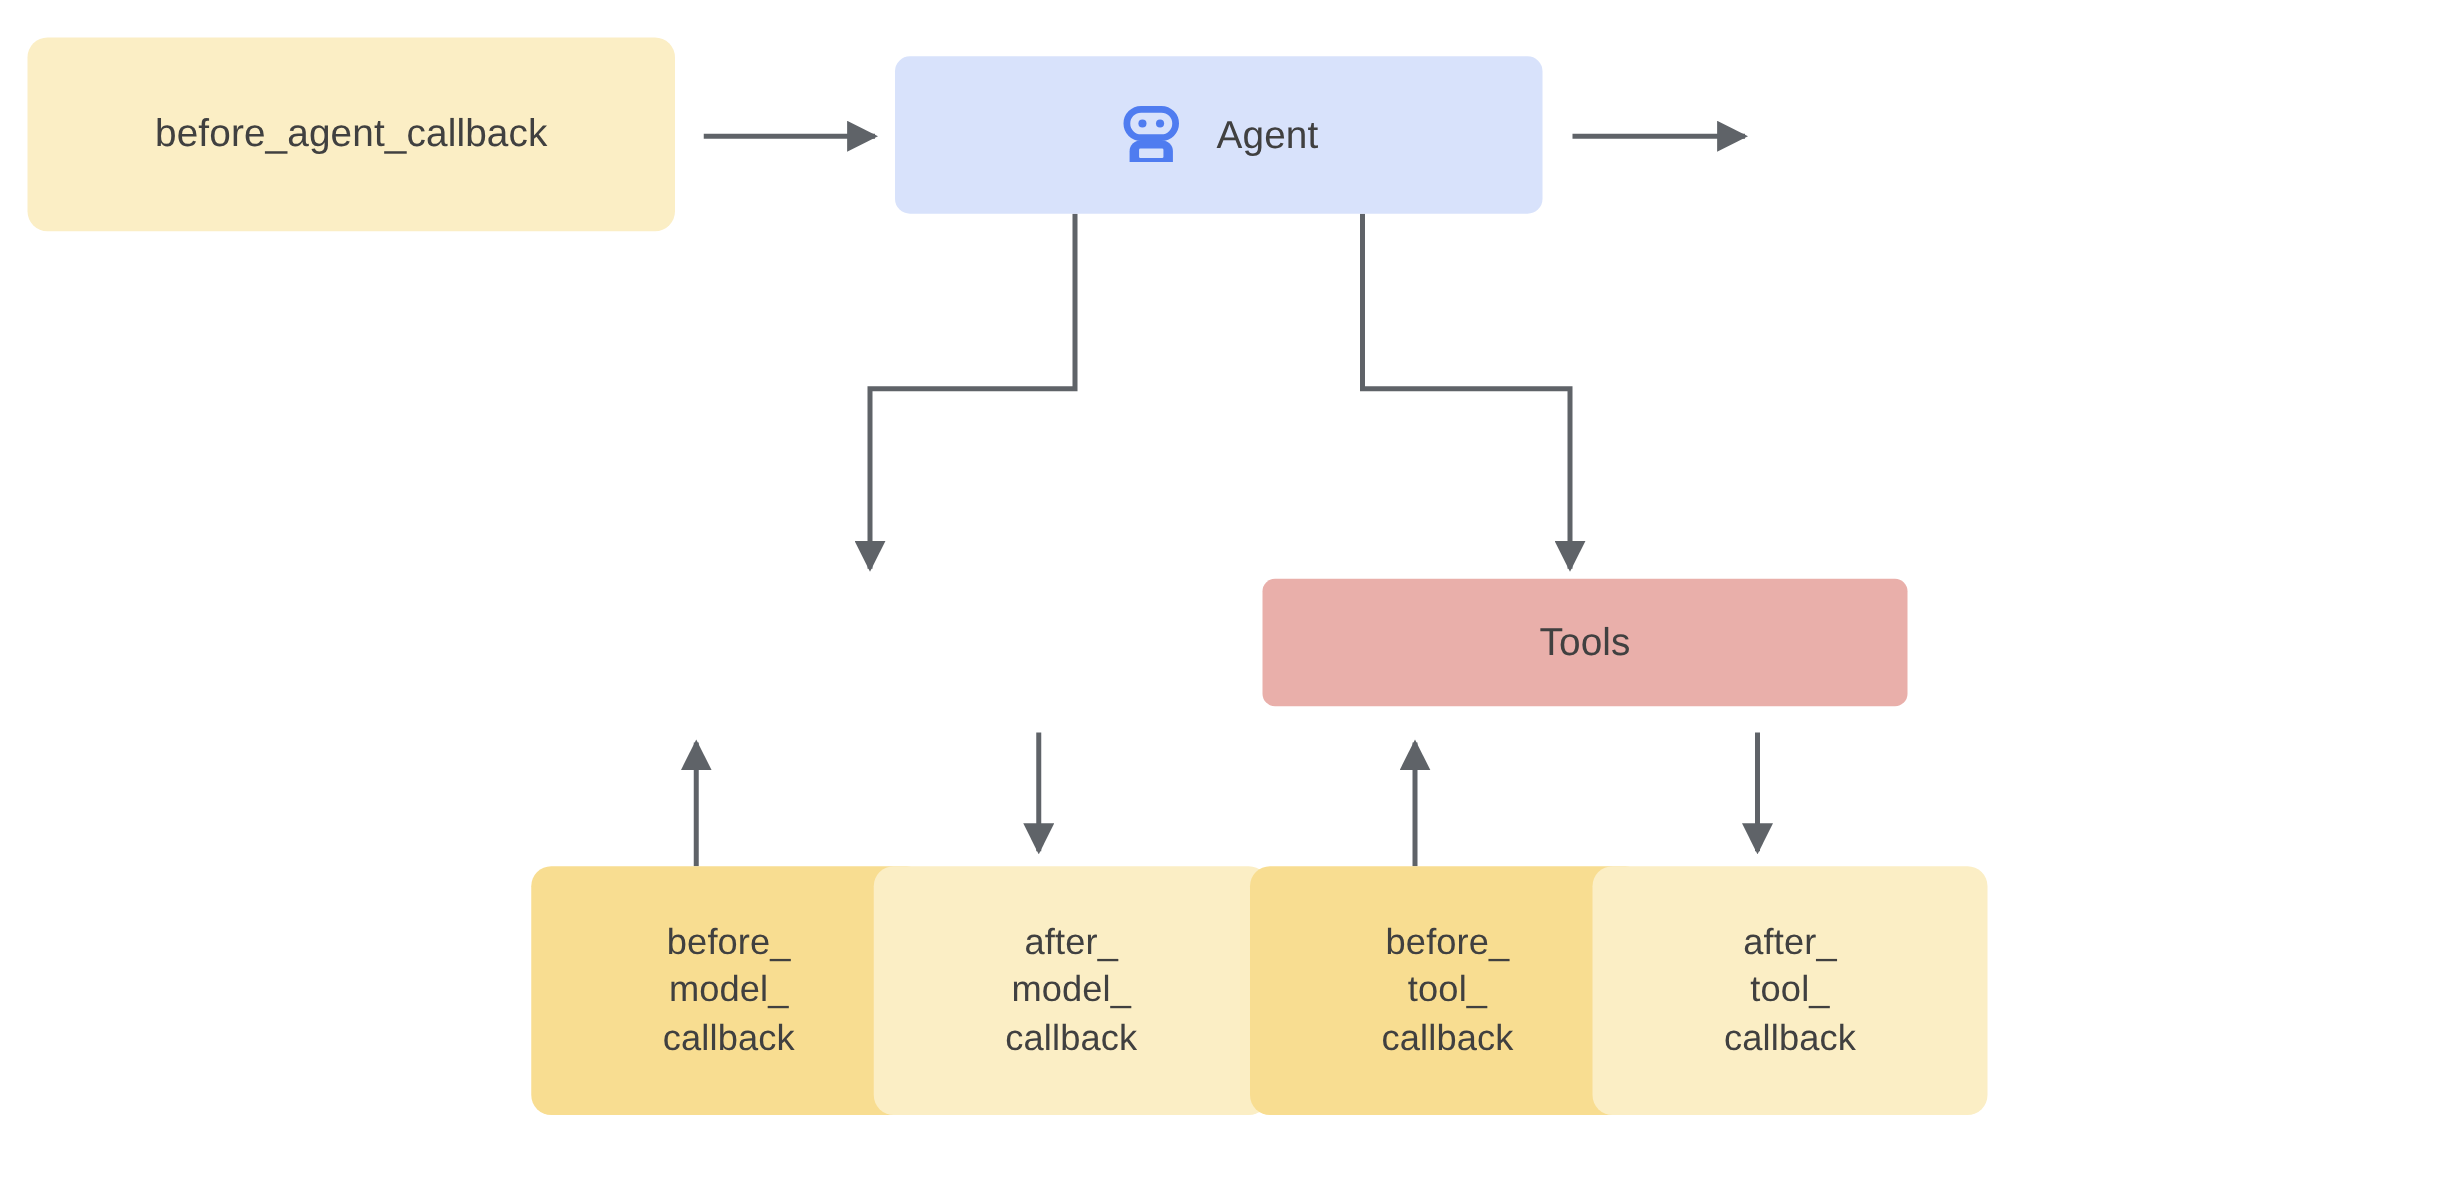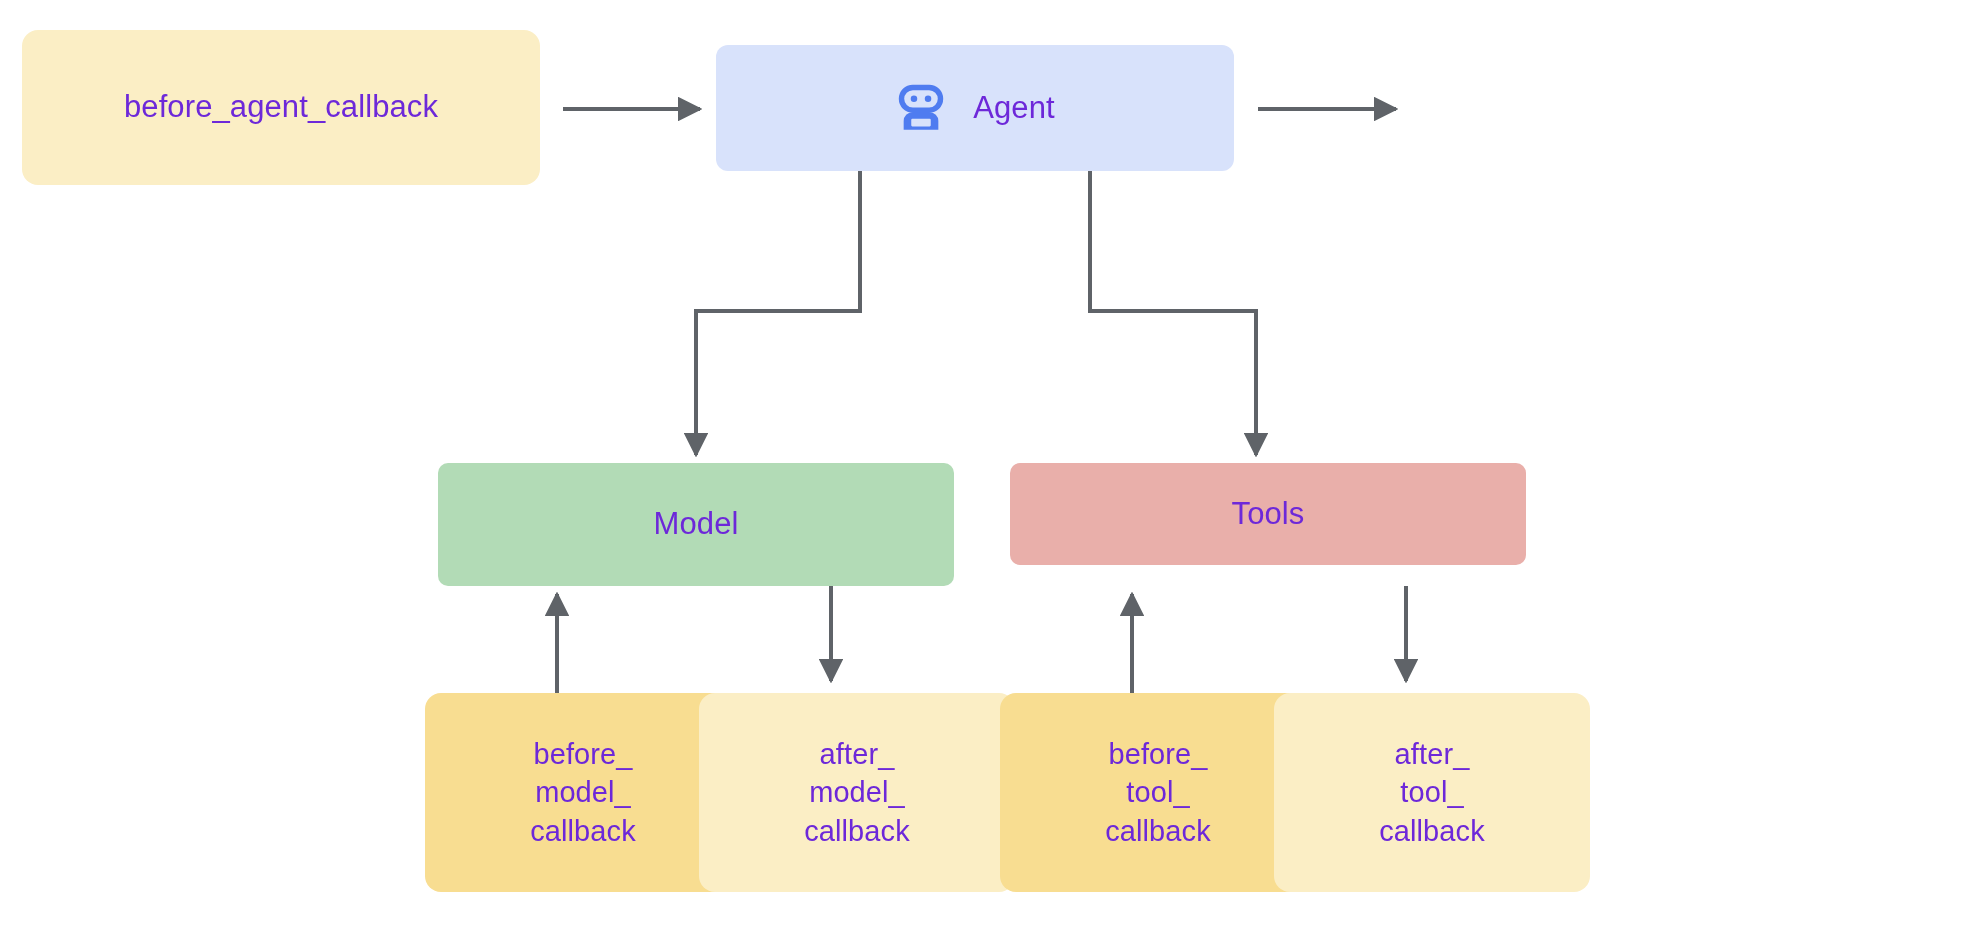--- a/index.html
+++ b/index.html
@@ -28,21 +28,21 @@
     pointer-events: none;
   }
   .node {
     position: absolute;
     box-sizing: border-box;
     display: flex;
     align-items: center;
     justify-content: center;
     text-align: center;
     border-radius: 14px;
-    color: #6d28d9;
+    color: #404040;
     line-height: 1.32;
     white-space: pre-line;
     letter-spacing: 0.1px;
   }
 
   
   .node-before-agent {
     left: 22px;
     top: 30px;
     width: 518px;
@@ -173,23 +173,20 @@
         <circle cx="17.5" cy="15.5" r="3" fill="#4f7cf0"></circle>
         <circle cx="30.5" cy="15.5" r="3" fill="#4f7cf0"></circle>
         <path d="M 8 44 L 8 36 a 8 8 0 0 1 8 -8 l 16 0 a 8 8 0 0 1 8 8 l 0 8 z" fill="#4f7cf0"></path>
         <rect x="15" y="34" width="18" height="7" rx="1" ry="1" fill="#d8e2fb"></rect>
       </svg>
       <span>Agent</span>
     </span>
   </div>
 
 
-  <div class="node node-model">
-    <span>Model</span>
-  </div>
 
   <div class="node node-tools">
     <span>Tools</span>
   </div>
 
   <div class="node node-cb node-before-model">
     <span>before_
 model_
 callback</span>
   </div>

